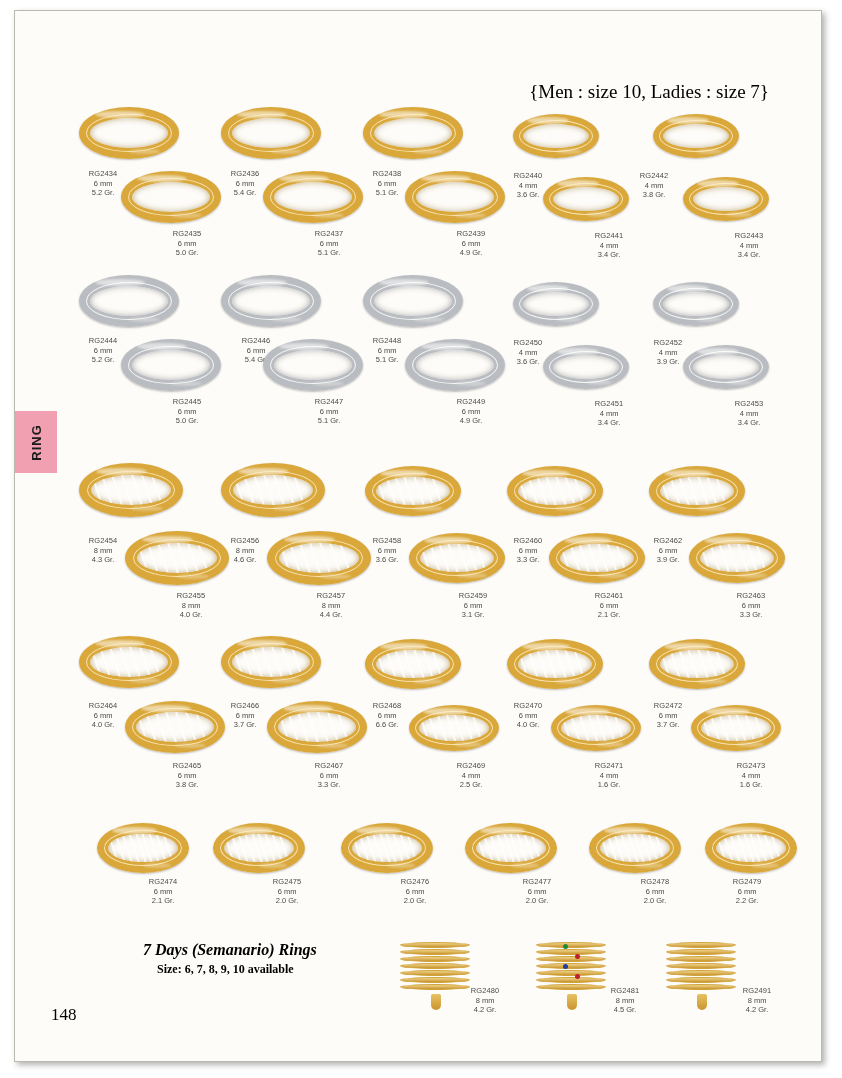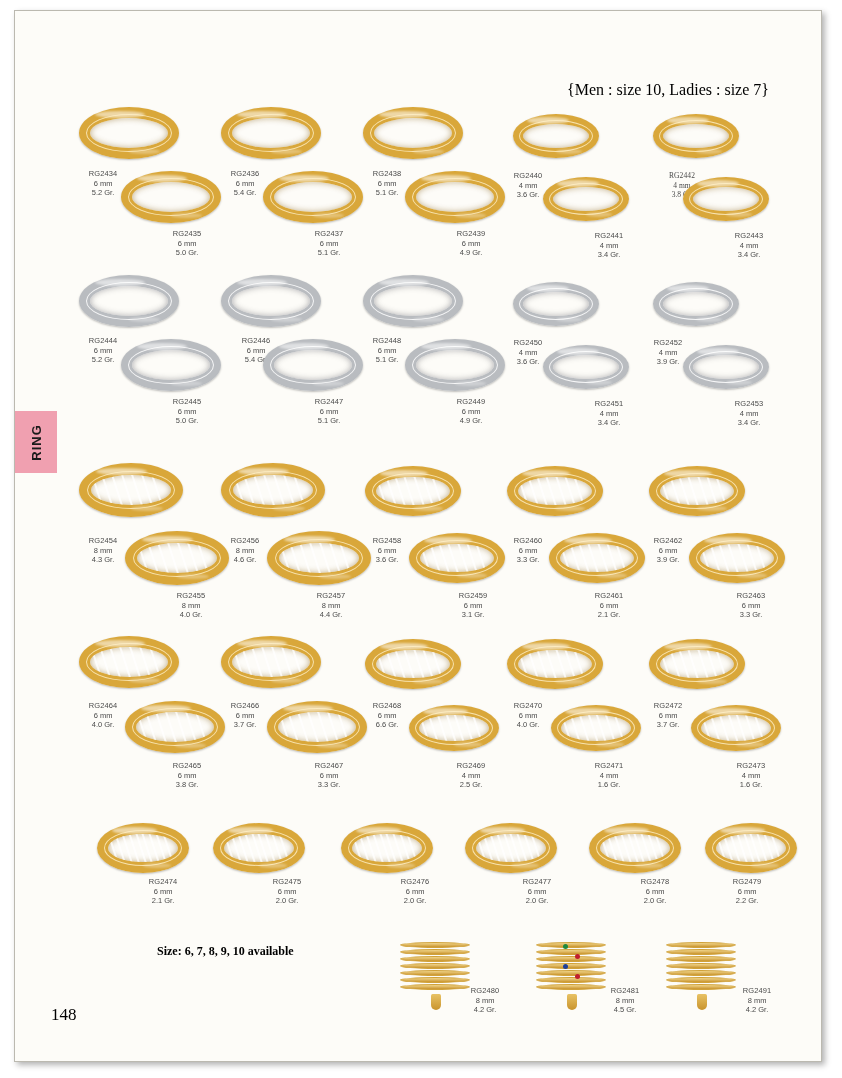--- a/index.html
+++ b/index.html
@@ -62,21 +62,21 @@
     font-weight: bold;
     font-size: 30px;
     color: #000;
     letter-spacing: 0.5px;
   }
   .size-note {
     position: absolute;
     right: 52px;
     top: 70px;
     font-family: "Liberation Serif", serif;
-    font-size: 16px;
+    font-size: 19px;
     color: #000;
   }
   .page-number {
     position: absolute;
     left: 36px;
     bottom: 36px;
     font-family: "Liberation Serif", serif;
     font-size: 17px;
     color: #000;
   }
@@ -343,21 +343,21 @@
         </div>
         <div class="ring-item" style="left: 638px; top: 103px; width: 86px; height: 44px;">
           <div class="ring-art" style="width: 86px; height: 44px;">
             <div class="band gold" style="border-width: 10px;">
               <div class="hl"></div>
               <div class="hl2"></div>
               <div class="inner-line"></div>
             </div>
           </div>
         </div>
-        <div class="ring-item ring-caption" style="left: 627px; top: 160px; width: 80px; font-family: Liberation Serif, serif;">
+        <div class="ring-item ring-caption" style="left: 599px; top: 160px; width: 80px;">
           <div class="code">RG2442</div>
           <div>4 mm</div>
           <div>3.8 Gr.</div>
         </div>
         <div class="ring-item" style="left: 668px; top: 166px; width: 86px; height: 44px;">
           <div class="ring-art" style="width: 86px; height: 44px;">
             <div class="band gold" style="border-width: 10px;">
               <div class="hl"></div>
               <div class="hl2"></div>
               <div class="inner-line"></div>
@@ -1170,18 +1170,19 @@
           </div>
         </div>
         <div class="ring-item ring-caption" style="left: 702px; top: 975px; width: 80px;">
           <div class="code">RG2491</div>
           <div>8 mm</div>
           <div>4.2 Gr.</div>
         </div>
       </div>
 
     <div class="semanario">
+      <div class="sem-title">7 Days (Semanario) Rings</div>
       <div class="sem-sub">Size: 6, 7, 8, 9, 10 available</div>
     </div>
 
     <div class="page-number">148</div>
   </div>
 </div>
 
 </body></html>

